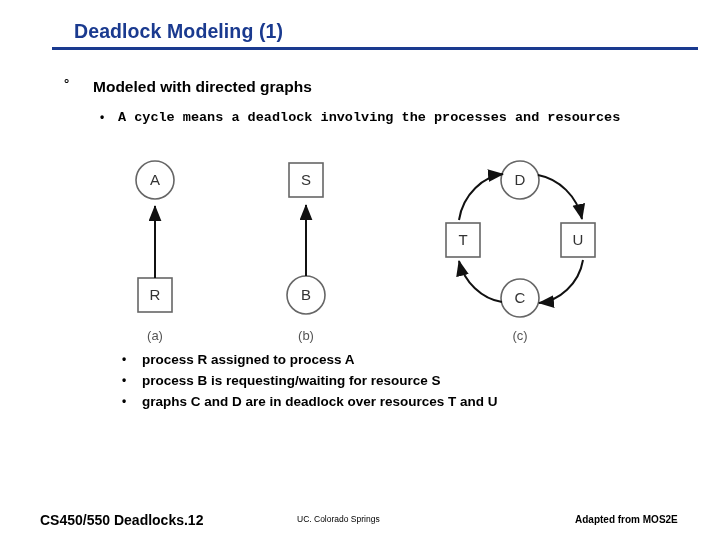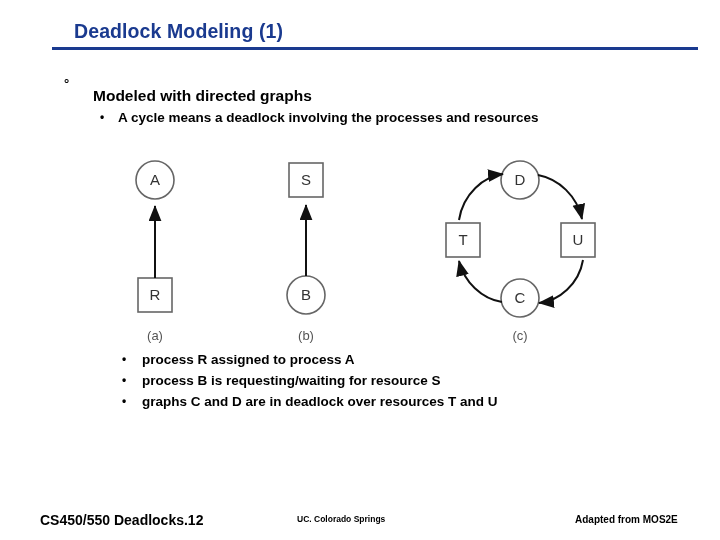--- a/index.html
+++ b/index.html
@@ -50,40 +50,40 @@
     left: 0;
     top: 0;
     font-size: 13px;
     line-height: 1;
   }
   .bullet1 .txt {
     position: absolute;
     left: 29px;
     top: 1px;
     white-space: nowrap;
-    margin-top: 9px;
   }
   .bullet2 {
     position: absolute;
     left: 88px;
     top: 110px;
     font-size: 13.5px;
     font-weight: bold;
     color: #000000;
   }
   .bullet2 .marker {
     position: absolute;
     left: 0; top: 0;
     font-size: 12px;
   }
   .bullet2 .txt {
     position: absolute;
     left: 18px;
     top: 0;
     white-space: nowrap;
+    font-family: Liberation Mono, monospace;
   }
   .figure {
     position: absolute;
     left: 95px;
     top: 150px;
     width: 510px;
     height: 195px;
   }
   .explain {
     position: absolute;
@@ -114,21 +114,21 @@
     top: 512px;
     font-size: 14px;
     font-weight: bold;
     color: #000000;
   }
   .footer-center {
     position: absolute;
     left: 285px;
     top: 514px;
     font-size: 8.5px;
-    font-weight: bold;
+    font-weight: normal;
     color: #000000;
   }
   .footer-right {
     position: absolute;
     left: 563px;
     top: 514px;
     font-size: 10px;
     font-weight: bold;
     color: #000000;
   }

